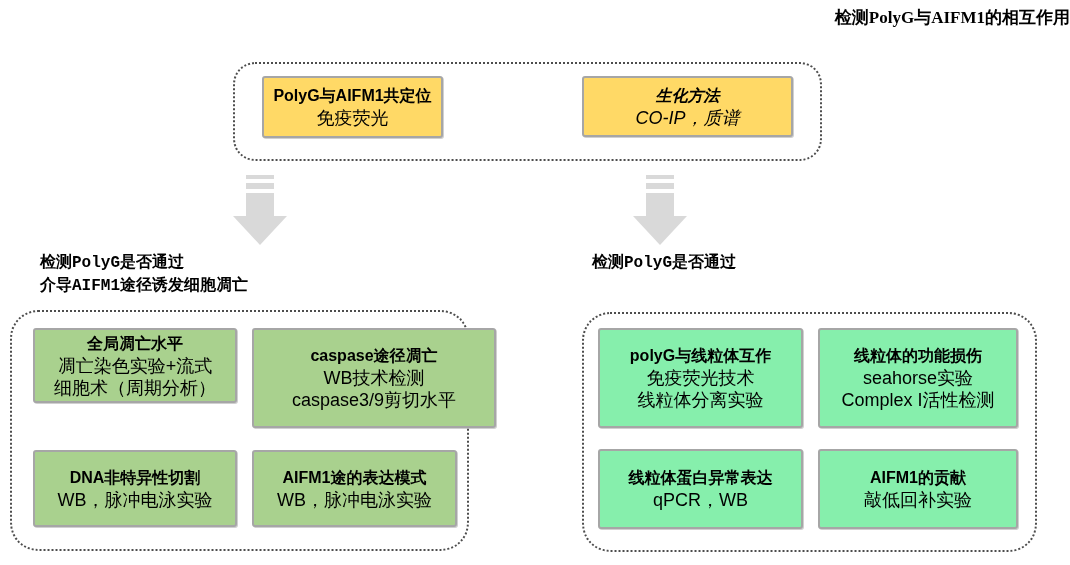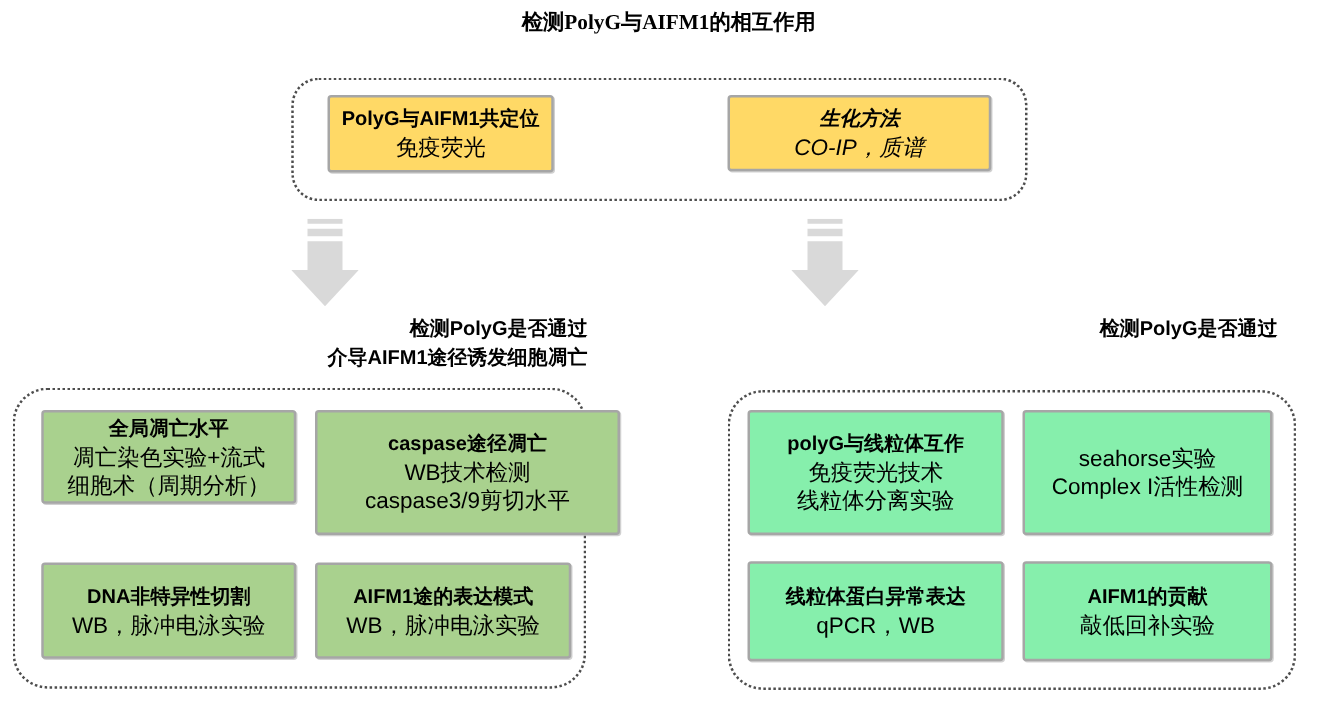--- a/index.html
+++ b/index.html
@@ -3,21 +3,21 @@
 <meta charset="utf-8">
 <style>
   html,body{margin:0;padding:0;}
   body{
     width:1070px;height:565px;position:relative;background:#ffffff;
     font-family:"Liberation Sans","DejaVu Sans",sans-serif;
     color:#000;overflow:hidden;
   }
   .abs{position:absolute;}
   .page-title{
-    left:0;top:6px;width:1070px;text-align:center;
+    left:0;top:6px;width:1070px;text-align:right;
     font-family:"Liberation Serif","DejaVu Serif",serif;
     font-weight:bold;font-size:17px;
   }
   .dashed-group{
     border:2px dotted #4d4d4d;background:transparent;
   }
   .dg-top{left:233px;top:62px;width:585px;height:95px;border-radius:22px;}
   .dg-left{left:10px;top:310px;width:455px;height:237px;border-radius:28px;}
   .dg-right{left:582px;top:312px;width:451px;height:236px;border-radius:28px;}
   .box{
@@ -25,22 +25,22 @@
     box-shadow:1px 1px 0 rgba(120,120,120,.35);
     display:flex;flex-direction:column;align-items:center;justify-content:center;
     text-align:center;line-height:22px;padding:2px 4px;box-sizing:border-box;
   }
   .box-yellow{background:#FFD966;}
   .box-green{background:#A9D18E;}
   .box-blue{background:#86efac;}
   .box-heading{font-weight:bold;font-size:16px;}
   .box-line{font-size:18px;}
   .branch-title{
-    font-family:Liberation Sans, sans-serif;
-    font-weight:bold;font-size:16px;line-height:23px;text-align:right;
+    font-family:Liberation Mono, monospace;
+    font-weight:bold;font-size:16px;line-height:23px;text-align:left;
   }
   .bt-left{left:40px;top:252px;width:430px;}
   .bt-right{left:592px;top:252px;width:430px;}
   .arrow{width:54px;height:70px;}
   .ar-left{left:233px;top:175px;}
   .ar-right{left:633px;top:175px;}
   
   .yb1{left:262px;top:76px;width:181px;height:62px;}
   .yb2{left:582px;top:76px;width:211px;height:61px;font-style:italic;}
   
@@ -120,20 +120,21 @@
 
 <div class="abs dashed-group dg-right"></div>
 
 <div class="abs box box-blue bb1">
   <div class="box-heading">polyG与线粒体互作</div>
   <div class="box-line">免疫荧光技术</div>
   <div class="box-line">线粒体分离实验</div>
 </div>
 
 <div class="abs box box-blue bb2">
+  <div class="box-heading">线粒体的功能损伤</div>
   <div class="box-line">seahorse实验</div>
   <div class="box-line">Complex I活性检测</div>
 </div>
 
 <div class="abs box box-blue bb3">
   <div class="box-heading">线粒体蛋白异常表达</div>
   <div class="box-line">qPCR，WB</div>
 </div>
 
 <div class="abs box box-blue bb4">

